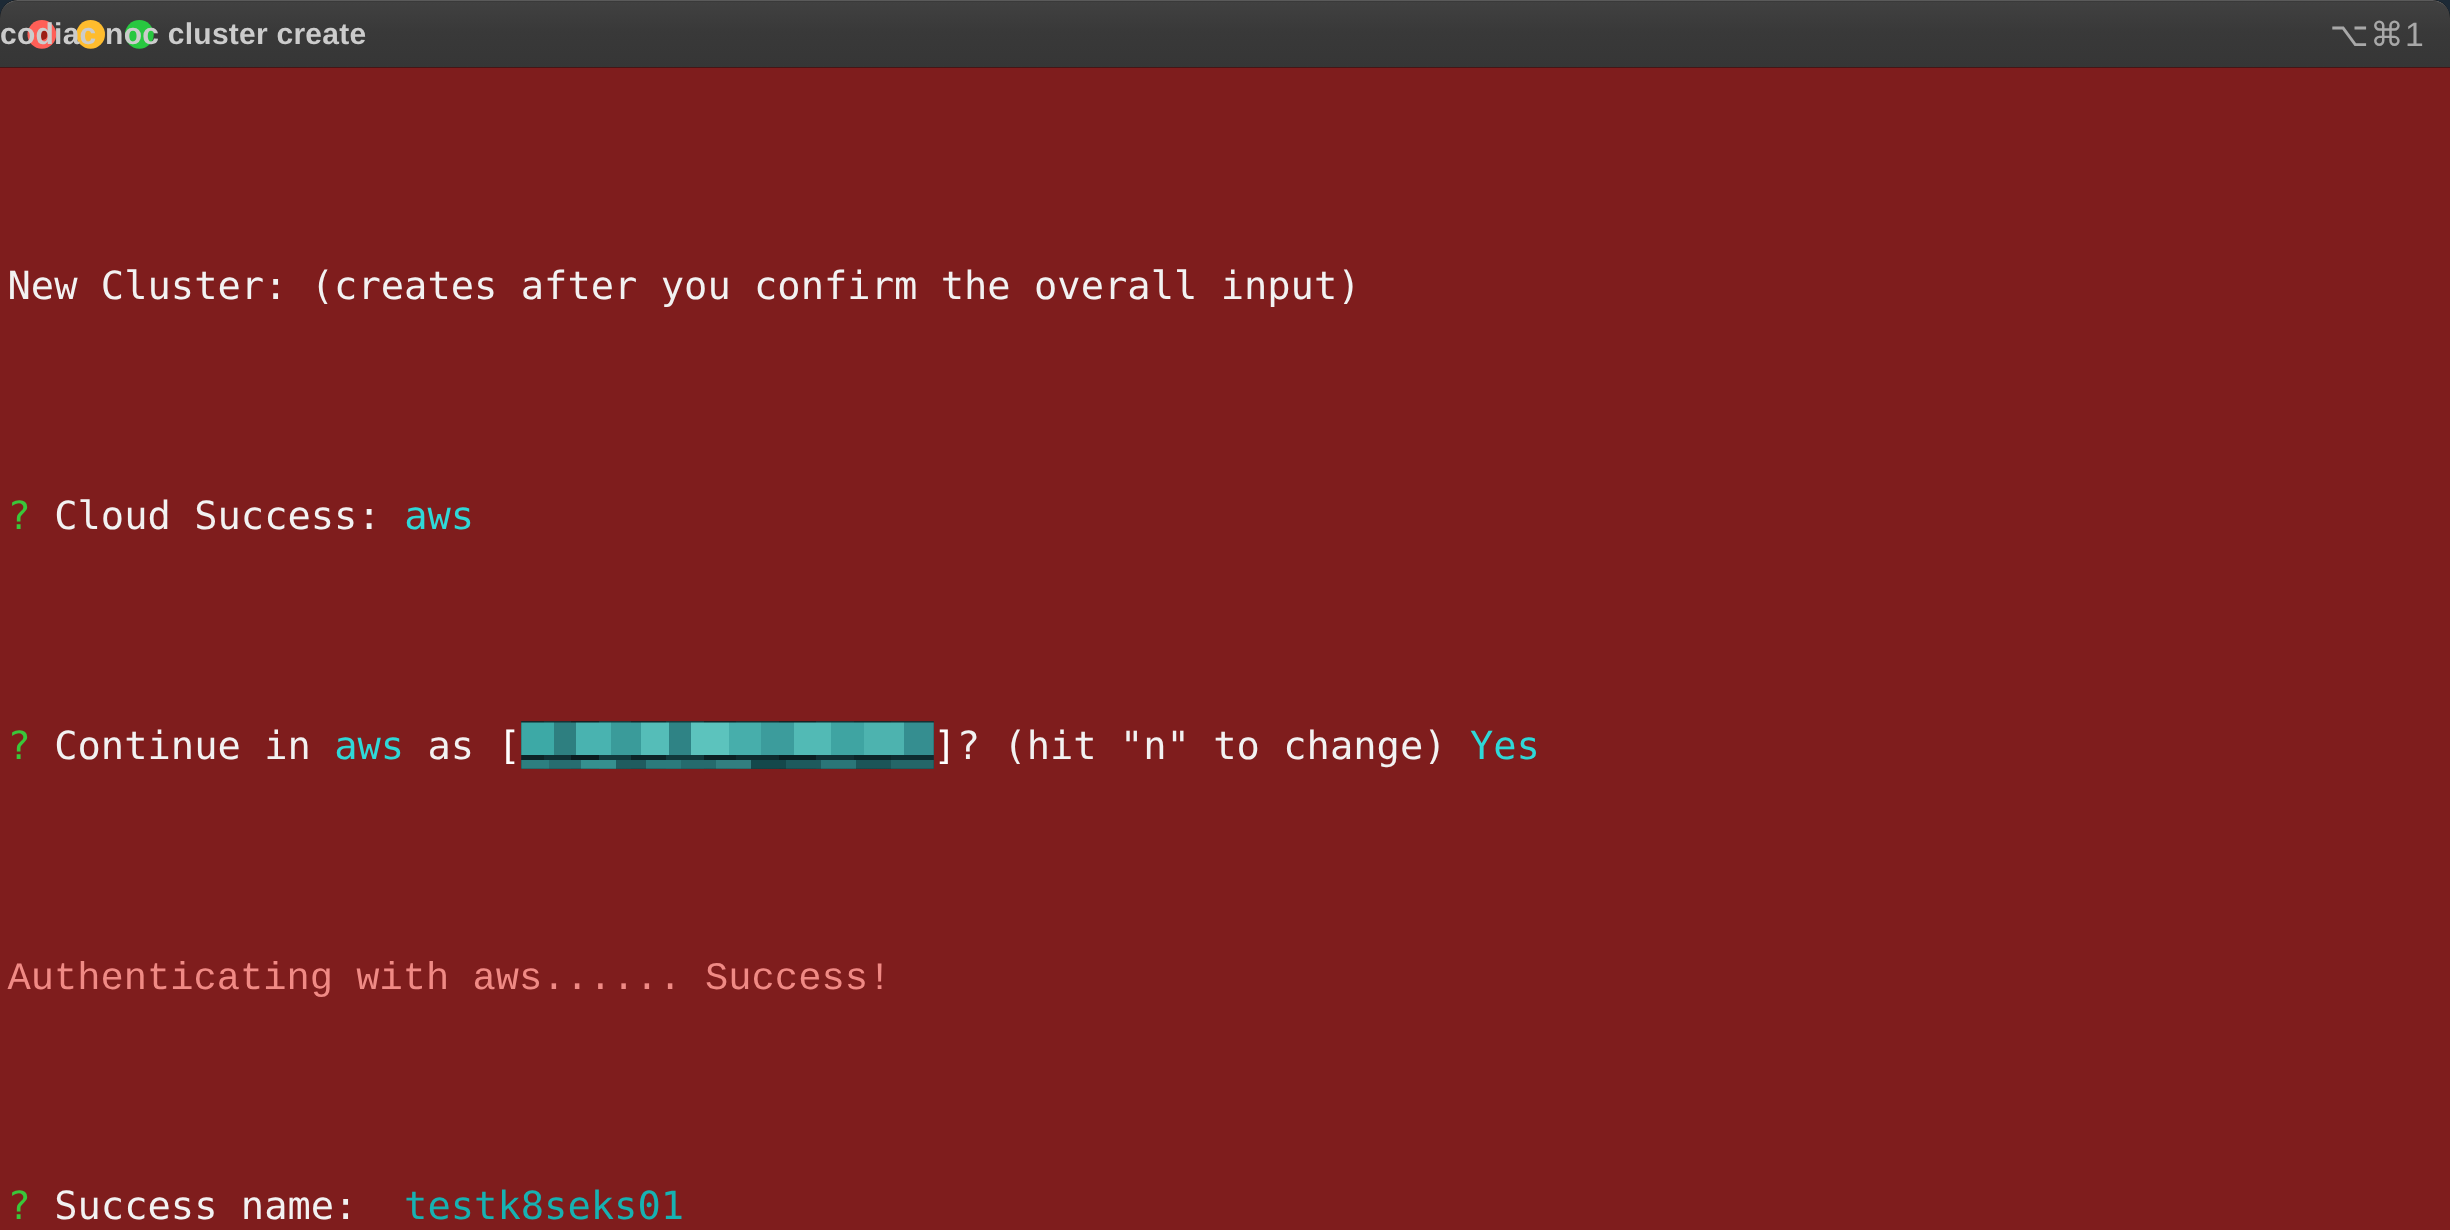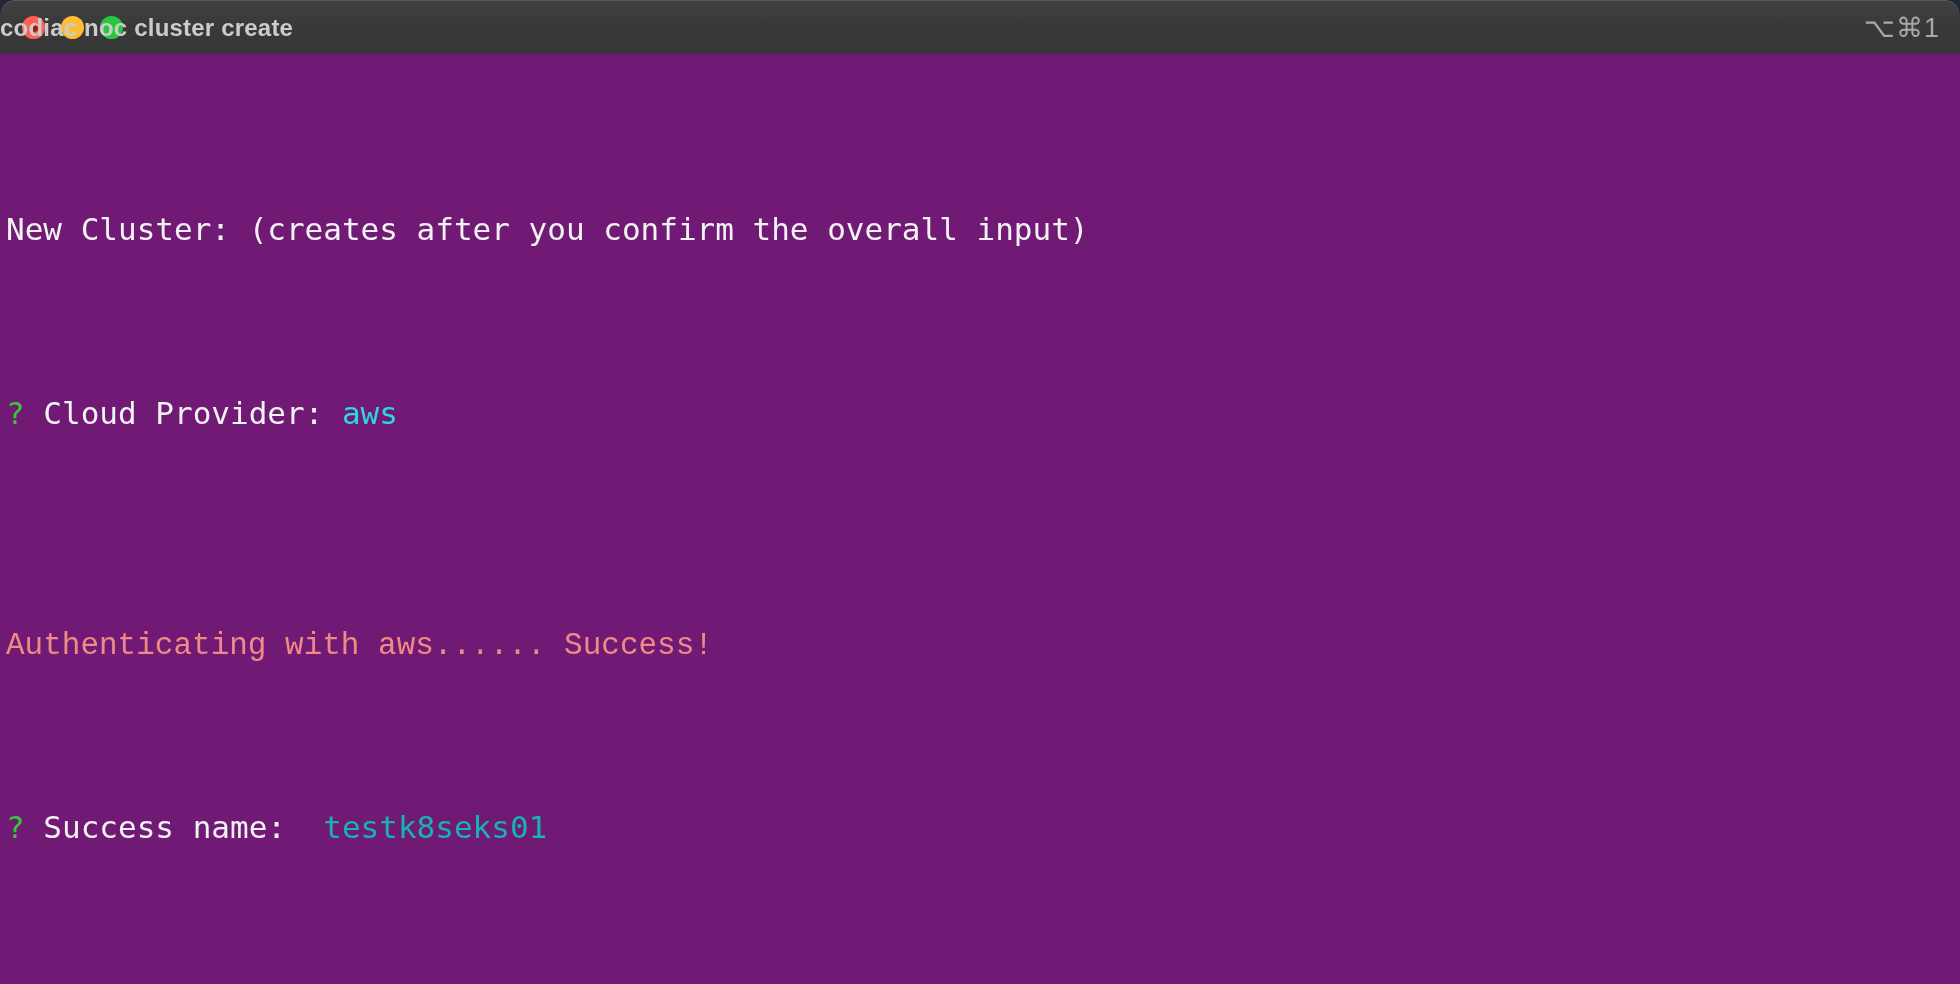--- a/index.html
+++ b/index.html
@@ -77,21 +77,21 @@
     right: 20px;
     font-family: "Liberation Sans", sans-serif;
     font-size: 27px;
     color: #a8a8a8;
     letter-spacing: 1px;
   }
 
   
   .terminal {
     position: relative;
-    background: #701a75;
+    background: #7f1d1d;
     height: 930px;
     padding: 14px 0 0 6px;
     box-sizing: border-box;
     font-family: "DejaVu Sans Mono", monospace;
     font-size: 31px;
     line-height: 46px;
     white-space: pre;
     color: #ffffff;
   }
   .line {
@@ -193,22 +193,23 @@
       <div class="light max"></div>
     </div>
     <div class="title-text">codiac noc cluster create</div>
     <div class="tab-shortcut">⌥⌘1</div>
   </div>
 
   <div class="terminal">
 
     <div class="line"><span class="c-white">New Cluster: (creates after you confirm the overall input)</span></div>
 
-    <div class="line"><span class="c-green">?</span><span class="c-white"> Cloud Provider:</span><span class="c-cyan"> aws</span></div>
-
+    <div class="line"><span class="c-green">?</span><span class="c-white"> Cloud Success:</span><span class="c-cyan"> aws</span></div>
+
+    <div class="line"><span class="c-green">?</span><span class="c-white"> Continue in </span><span class="c-cyan">aws</span><span class="c-white"> as </span><span class="bracket">[</span><span class="redact"><span class="mosaic"></span></span><span class="bracket">]</span><span class="c-white">? (hit "n" to change) </span><span class="c-cyan">Yes</span></div>
 
     <div class="line"><span class="c-salmon">Authenticating with aws...... Success!</span></div>
 
     <div class="line"><span class="c-green">?</span><span class="c-white"> Success name:  </span><span class="c-teal">testk8seks01</span></div>
 
     
 
     
 
     

